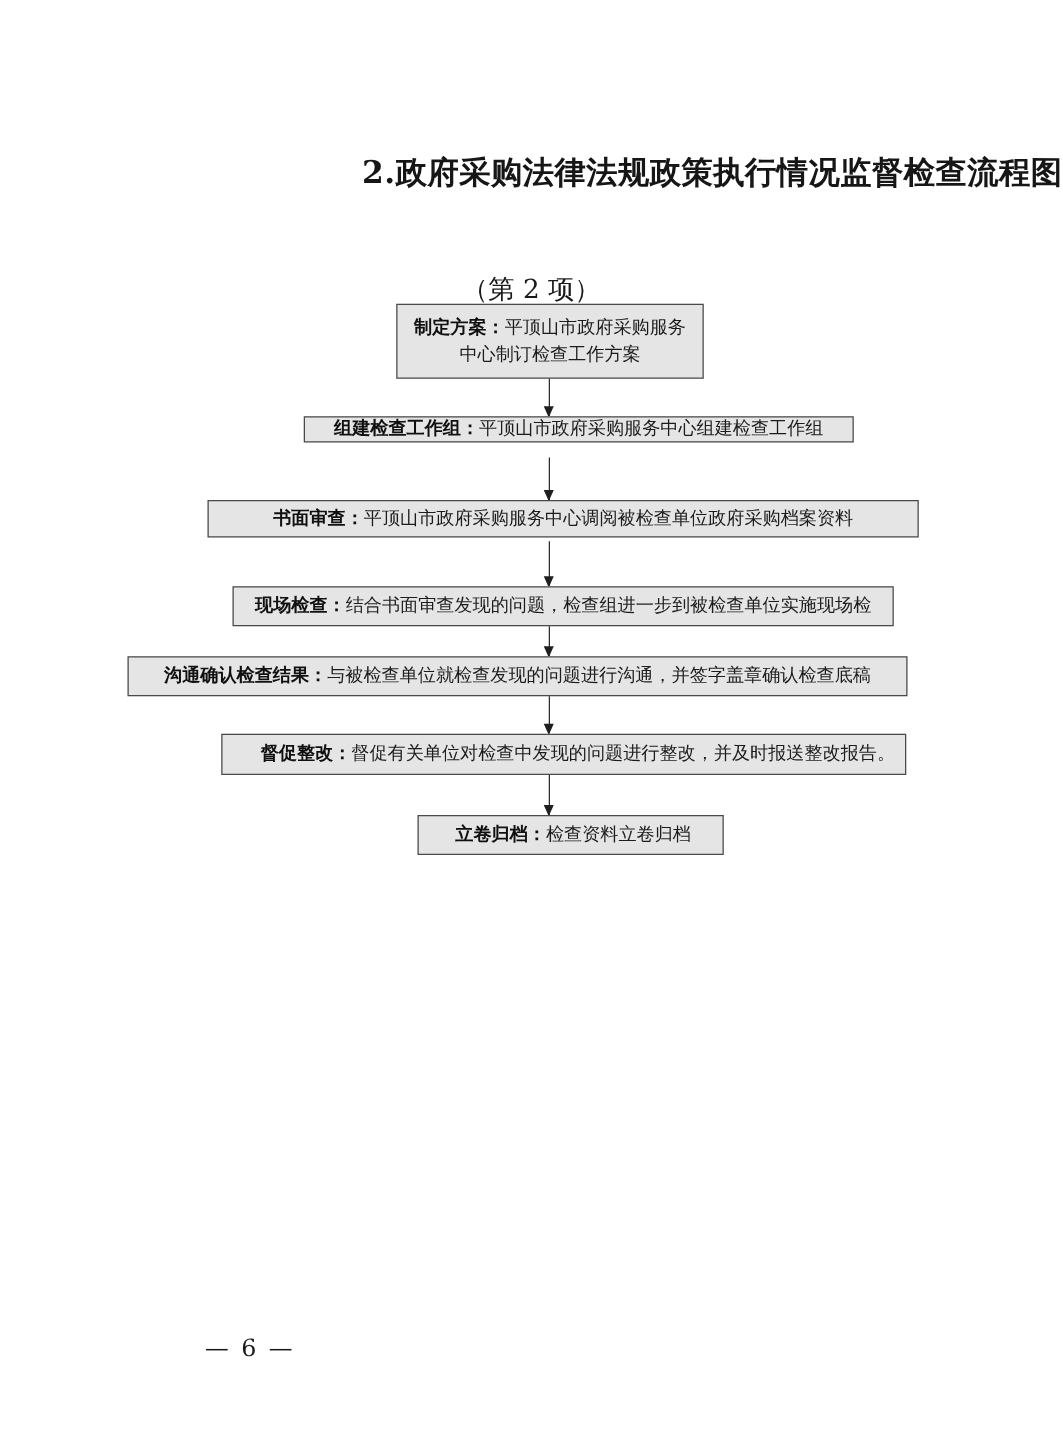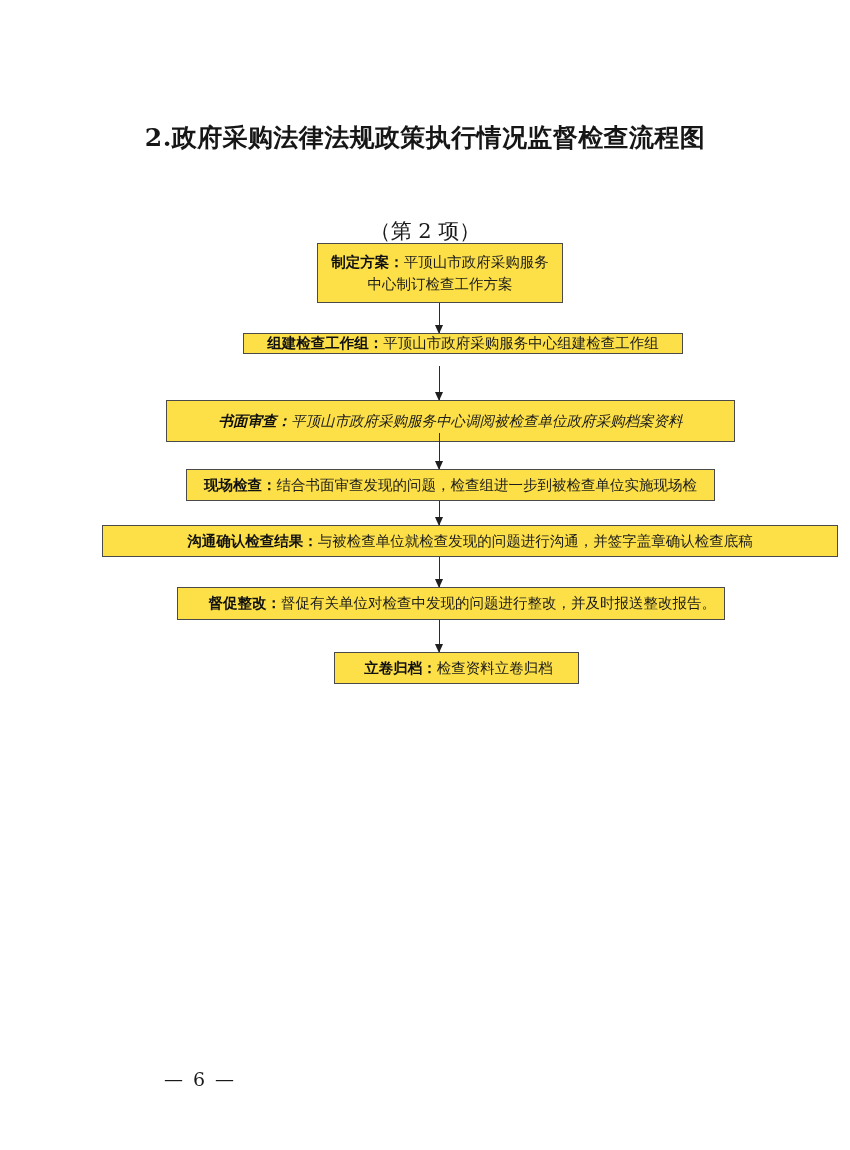--- a/index.html
+++ b/index.html
@@ -22,21 +22,21 @@
     position: absolute;
     inset: 0;
   }
 
   
   .doc-title {
     position: absolute;
     top: 122px;
     left: 0;
     width: 850px;
-    text-align: center;
+    text-align: right;
     font-size: 25px;
     font-weight: bold;
     letter-spacing: 0.4px;
     line-height: 1.25;
     color: #161616;
     white-space: nowrap;
   }
   .doc-subtitle {
     position: absolute;
     top: 170px;
@@ -57,21 +57,21 @@
     top: 0;
     left: 0;
     width: 850px;
     height: 760px;
   }
 
   .node {
     position: absolute;
     box-sizing: border-box;
     border: 1px solid #4a4a4a;
-    background: #fde047;
+    background: #e5e5e5;
     display: flex;
     align-items: center;
     justify-content: center;
     text-align: center;
     font-size: 14.5px;
     line-height: 1.55;
     color: #1c1c1c;
     padding: 2px 8px;
     white-space: nowrap;
   }
@@ -87,23 +87,23 @@
     line-height: 1.5;
   }
   .node.two-line .inner {
     display: block;
     max-width: 232px;
   }
 
   
   #node-1 { left: 317px; top: 243px;  width: 246px; height: 60px; }
   #node-2 { left: 243px; top: 333px;  width: 440px; height: 21px; }
-  #node-3 { left: 166px; top: 400px;  width: 569px; height: 42px; font-style: italic; }
+  #node-3 { left: 166px; top: 400px;  width: 569px; height: 30px; }
   #node-4 { left: 186px; top: 469px;  width: 529px; height: 32px; }
-  #node-5 { left: 102px; top: 525px;  width: 736px; height: 32px; }
+  #node-5 { left: 102px; top: 525px;  width: 624px; height: 32px; }
   #node-6 { left: 177px; top: 587px;  width: 548px; height: 33px; justify-content: flex-end; }
   #node-7 { left: 334px; top: 652px;  width: 245px; height: 32px; padding-left: 12px; }
 
   
   .connector {
     position: absolute;
     left: 439px;
     width: 1px;
     background: #2c2c2c;
   }

